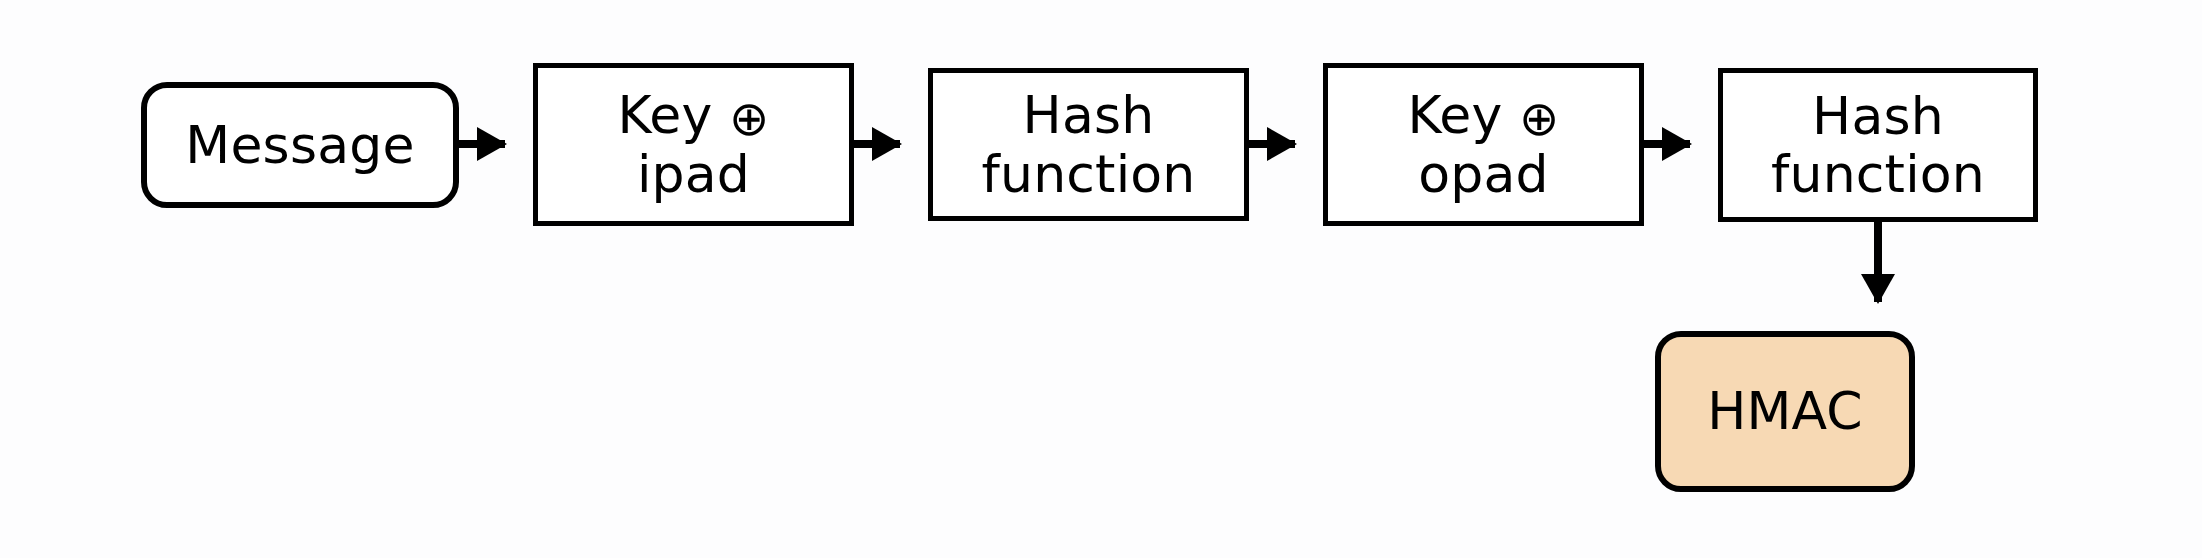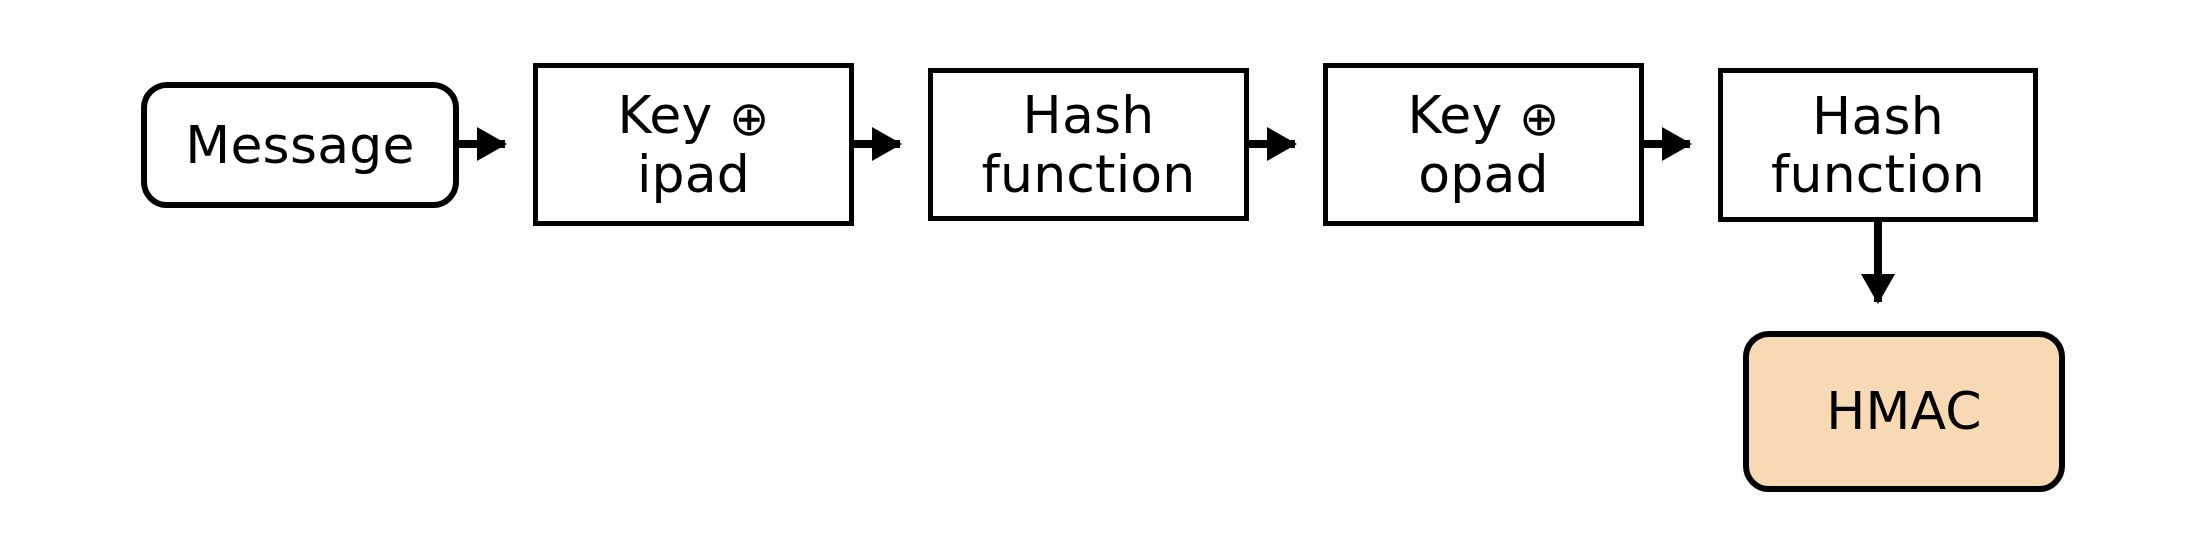--- a/index.html
+++ b/index.html
@@ -40,21 +40,21 @@
     font-size: 48px;
     vertical-align: -2px;
   }
 
   
   #node-message      { left: 141px; top: 82px;  width: 318px; height: 126px; border-width: 6px; border-radius: 26px; }
   #node-key-ipad     { left: 533px; top: 63px;  width: 321px; height: 163px; }
   #node-hash-1       { left: 928px; top: 68px;  width: 321px; height: 153px; }
   #node-key-opad     { left: 1323px; top: 63px; width: 321px; height: 163px; }
   #node-hash-2       { left: 1718px; top: 68px; width: 320px; height: 154px; }
-  #node-hmac-output  { left: 1743px; top: 331px; width: 322px; height: 161px; border-width: 6px; border-radius: 26px; }
+  #node-hmac-output  { left: 1655px; top: 331px; width: 260px; height: 161px; border-width: 6px; border-radius: 26px; }
 
   
   .arrow-h {
     position: absolute;
     height: 8px;
     background: #000000;
   }
   .arrow-h::after {
     content: "";
     position: absolute;

